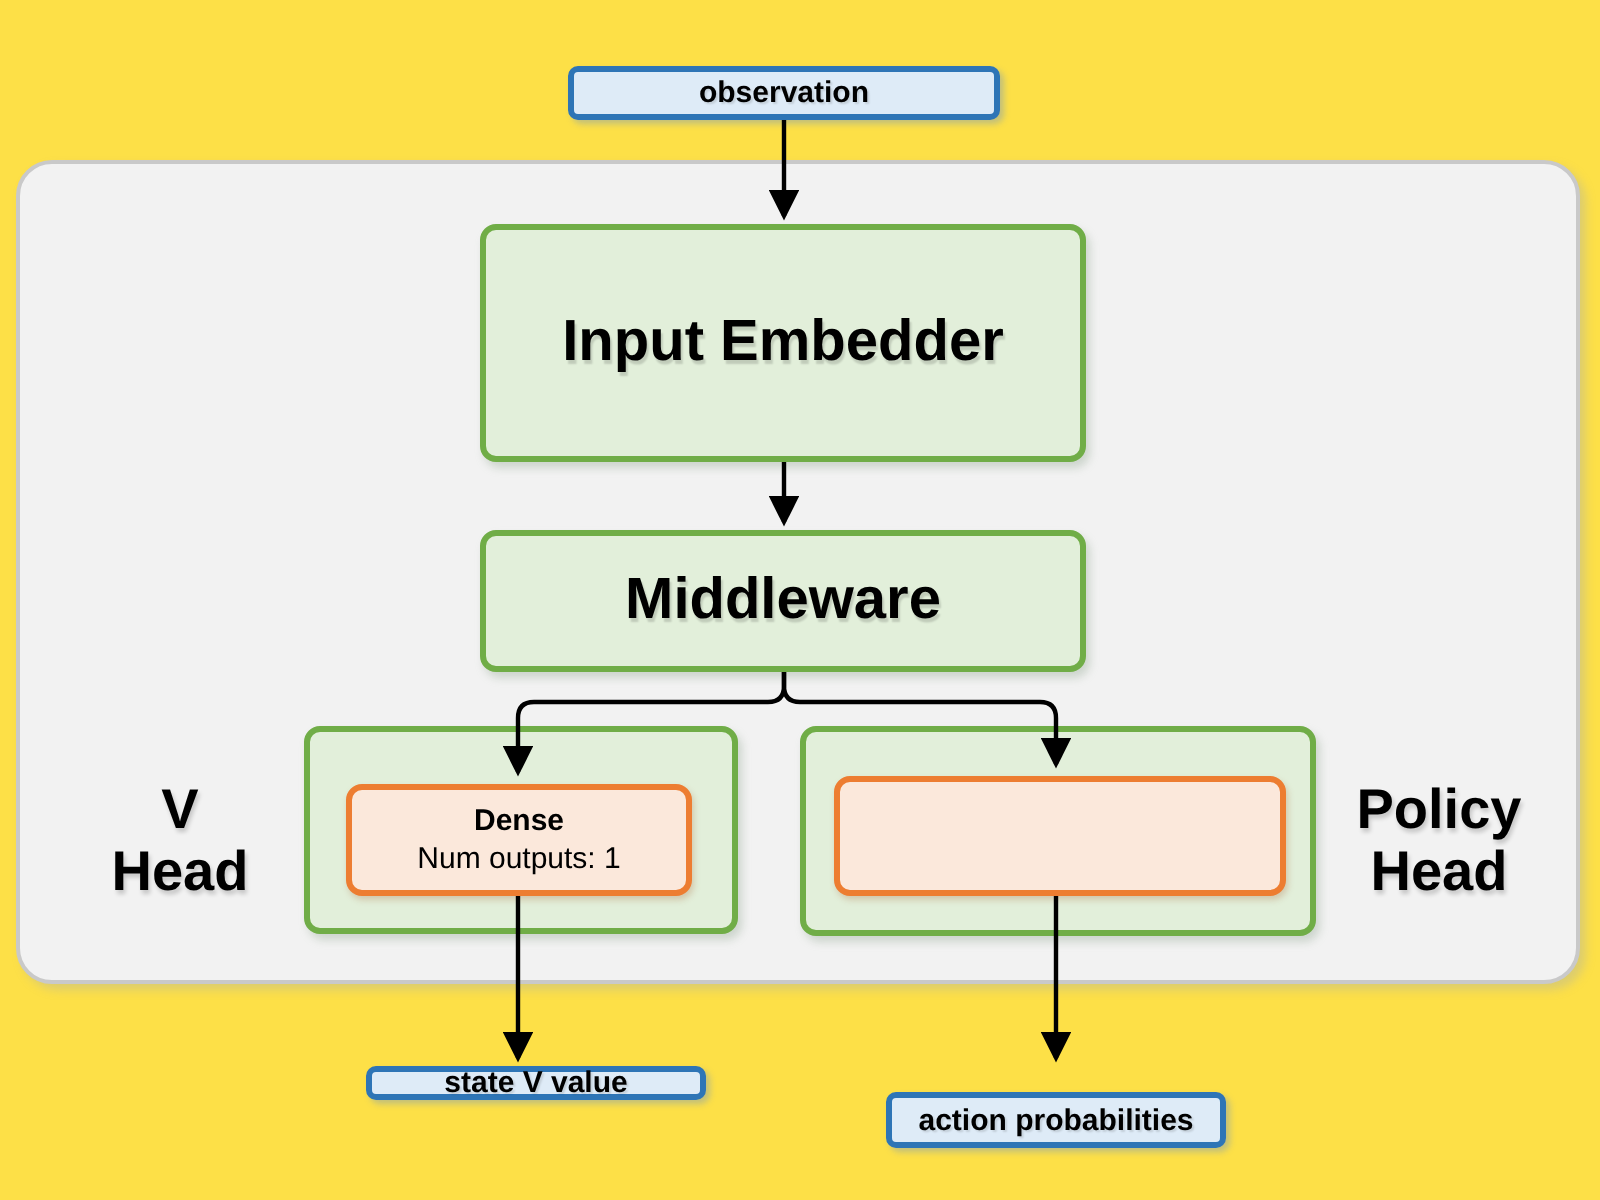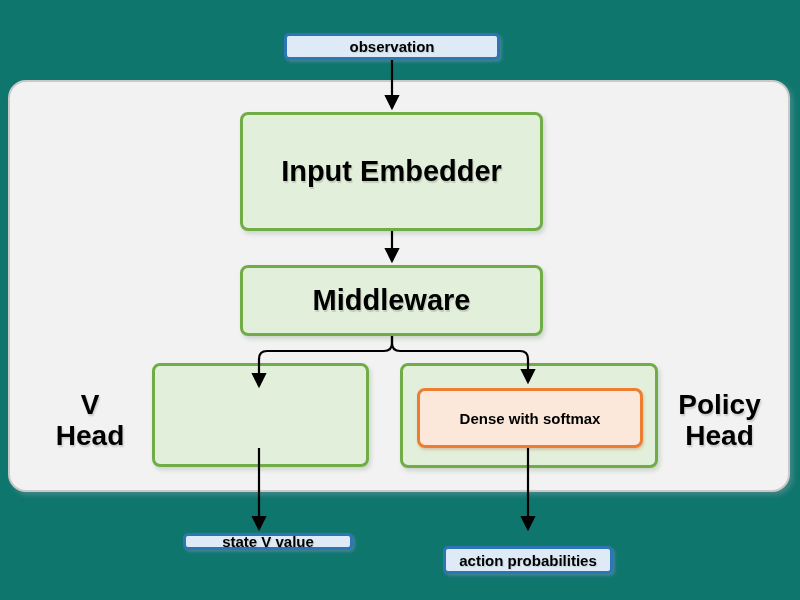--- a/index.html
+++ b/index.html
@@ -5,21 +5,21 @@
   html, body {
     margin: 0;
     padding: 0;
     background: #ffffff;
     font-family: "Liberation Sans", sans-serif;
   }
   .canvas {
     position: relative;
     width: 800px;
     height: 600px;
-    background: #0f766e;
+    background: #fde047;
     overflow: hidden;
   }
   .container {
     position: absolute;
     left: 8px;
     top: 80px;
     width: 782px;
     height: 412px;
     background: var(--container_fill, #F2F2F2);
     border: 2px solid var(--container_border, #C9C9C9);
@@ -107,28 +107,31 @@
 
   <div class="box block-box" style="left:240px; top:112px; width:303px; height:119px;">
     <span>Input Embedder</span>
   </div>
 
   <div class="box block-box" style="left:240px; top:265px; width:303px; height:71px;">
     <span>Middleware</span>
   </div>
 
   <div class="box head-box" style="left:152px; top:363px; width:217px; height:104px;"></div>
+  <div class="box dense-box" style="left:173px; top:392px; width:173px; height:56px;">
+    <span class="dense-title">Dense</span>
+    <span class="dense-subtitle">Num outputs: 1</span>
+  </div>
   <div class="head-label" style="left:35px; top:389px; width:110px;">
     <div>V</div>
     <div>Head</div>
   </div>
 
   <div class="box head-box" style="left:400px; top:363px; width:258px; height:105px;"></div>
   <div class="box dense-box" style="left:417px; top:388px; width:226px; height:60px;">
-    <span class="dense-title">Dense with softmax</span>
   </div>
   <div class="head-label" style="left:662px; top:389px; width:115px;">
     <div>Policy</div>
     <div>Head</div>
   </div>
 
   <div class="box io-box" style="left:183px; top:533px; width:170px; height:17px;">
     <span>state V value</span>
   </div>
   <div class="box io-box" style="left:443px; top:546px; width:170px; height:28px;">

